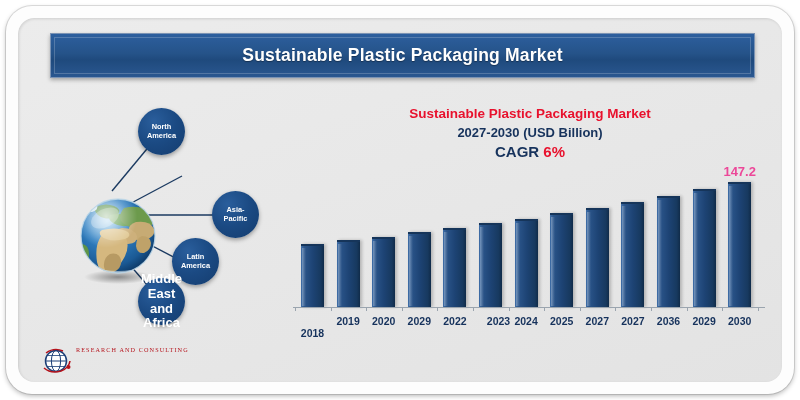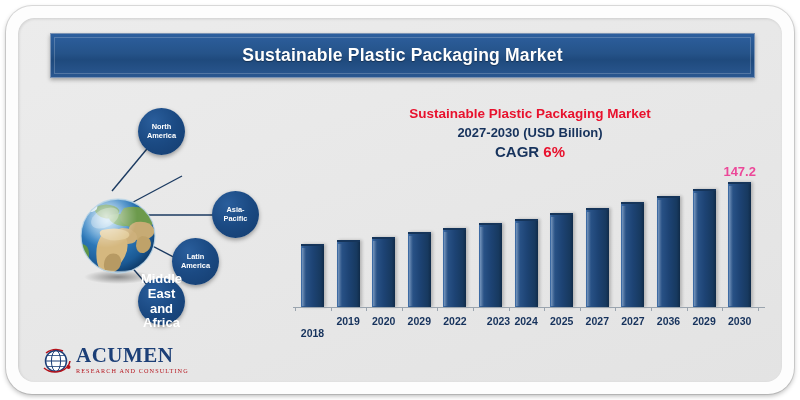--- a/index.html
+++ b/index.html
@@ -283,19 +283,18 @@
       <circle cx="14" cy="15" r="10.5" fill="#ffffff" stroke="#1c3f77" stroke-width="1.5"></circle>
       <ellipse cx="14" cy="15" rx="4.6" ry="10.5" fill="none" stroke="#1c3f77" stroke-width="1"></ellipse>
       <line x1="3.5" y1="15" x2="24.5" y2="15" stroke="#1c3f77" stroke-width="1"></line>
       <line x1="5" y1="9.5" x2="23" y2="9.5" stroke="#1c3f77" stroke-width=".8"></line>
       <line x1="5" y1="20.5" x2="23" y2="20.5" stroke="#1c3f77" stroke-width=".8"></line>
       <path d="M2 22 q7 6 17 3 q8 -3 9 -10" fill="none" stroke="#b5121b" stroke-width="1.6"></path>
       <path d="M4 7 q8 -6 17 -2" fill="none" stroke="#b5121b" stroke-width="1.4"></path>
       <circle cx="26.5" cy="21" r="2" fill="#b5121b"></circle>
     </svg>
     <div class="logo-text">
-      <span class="logo-acumen">ACUMEN</span>
       <span class="logo-tagline">RESEARCH AND CONSULTING</span>
     </div>
   </div>
 
 
 </div>
 
 </body></html>

